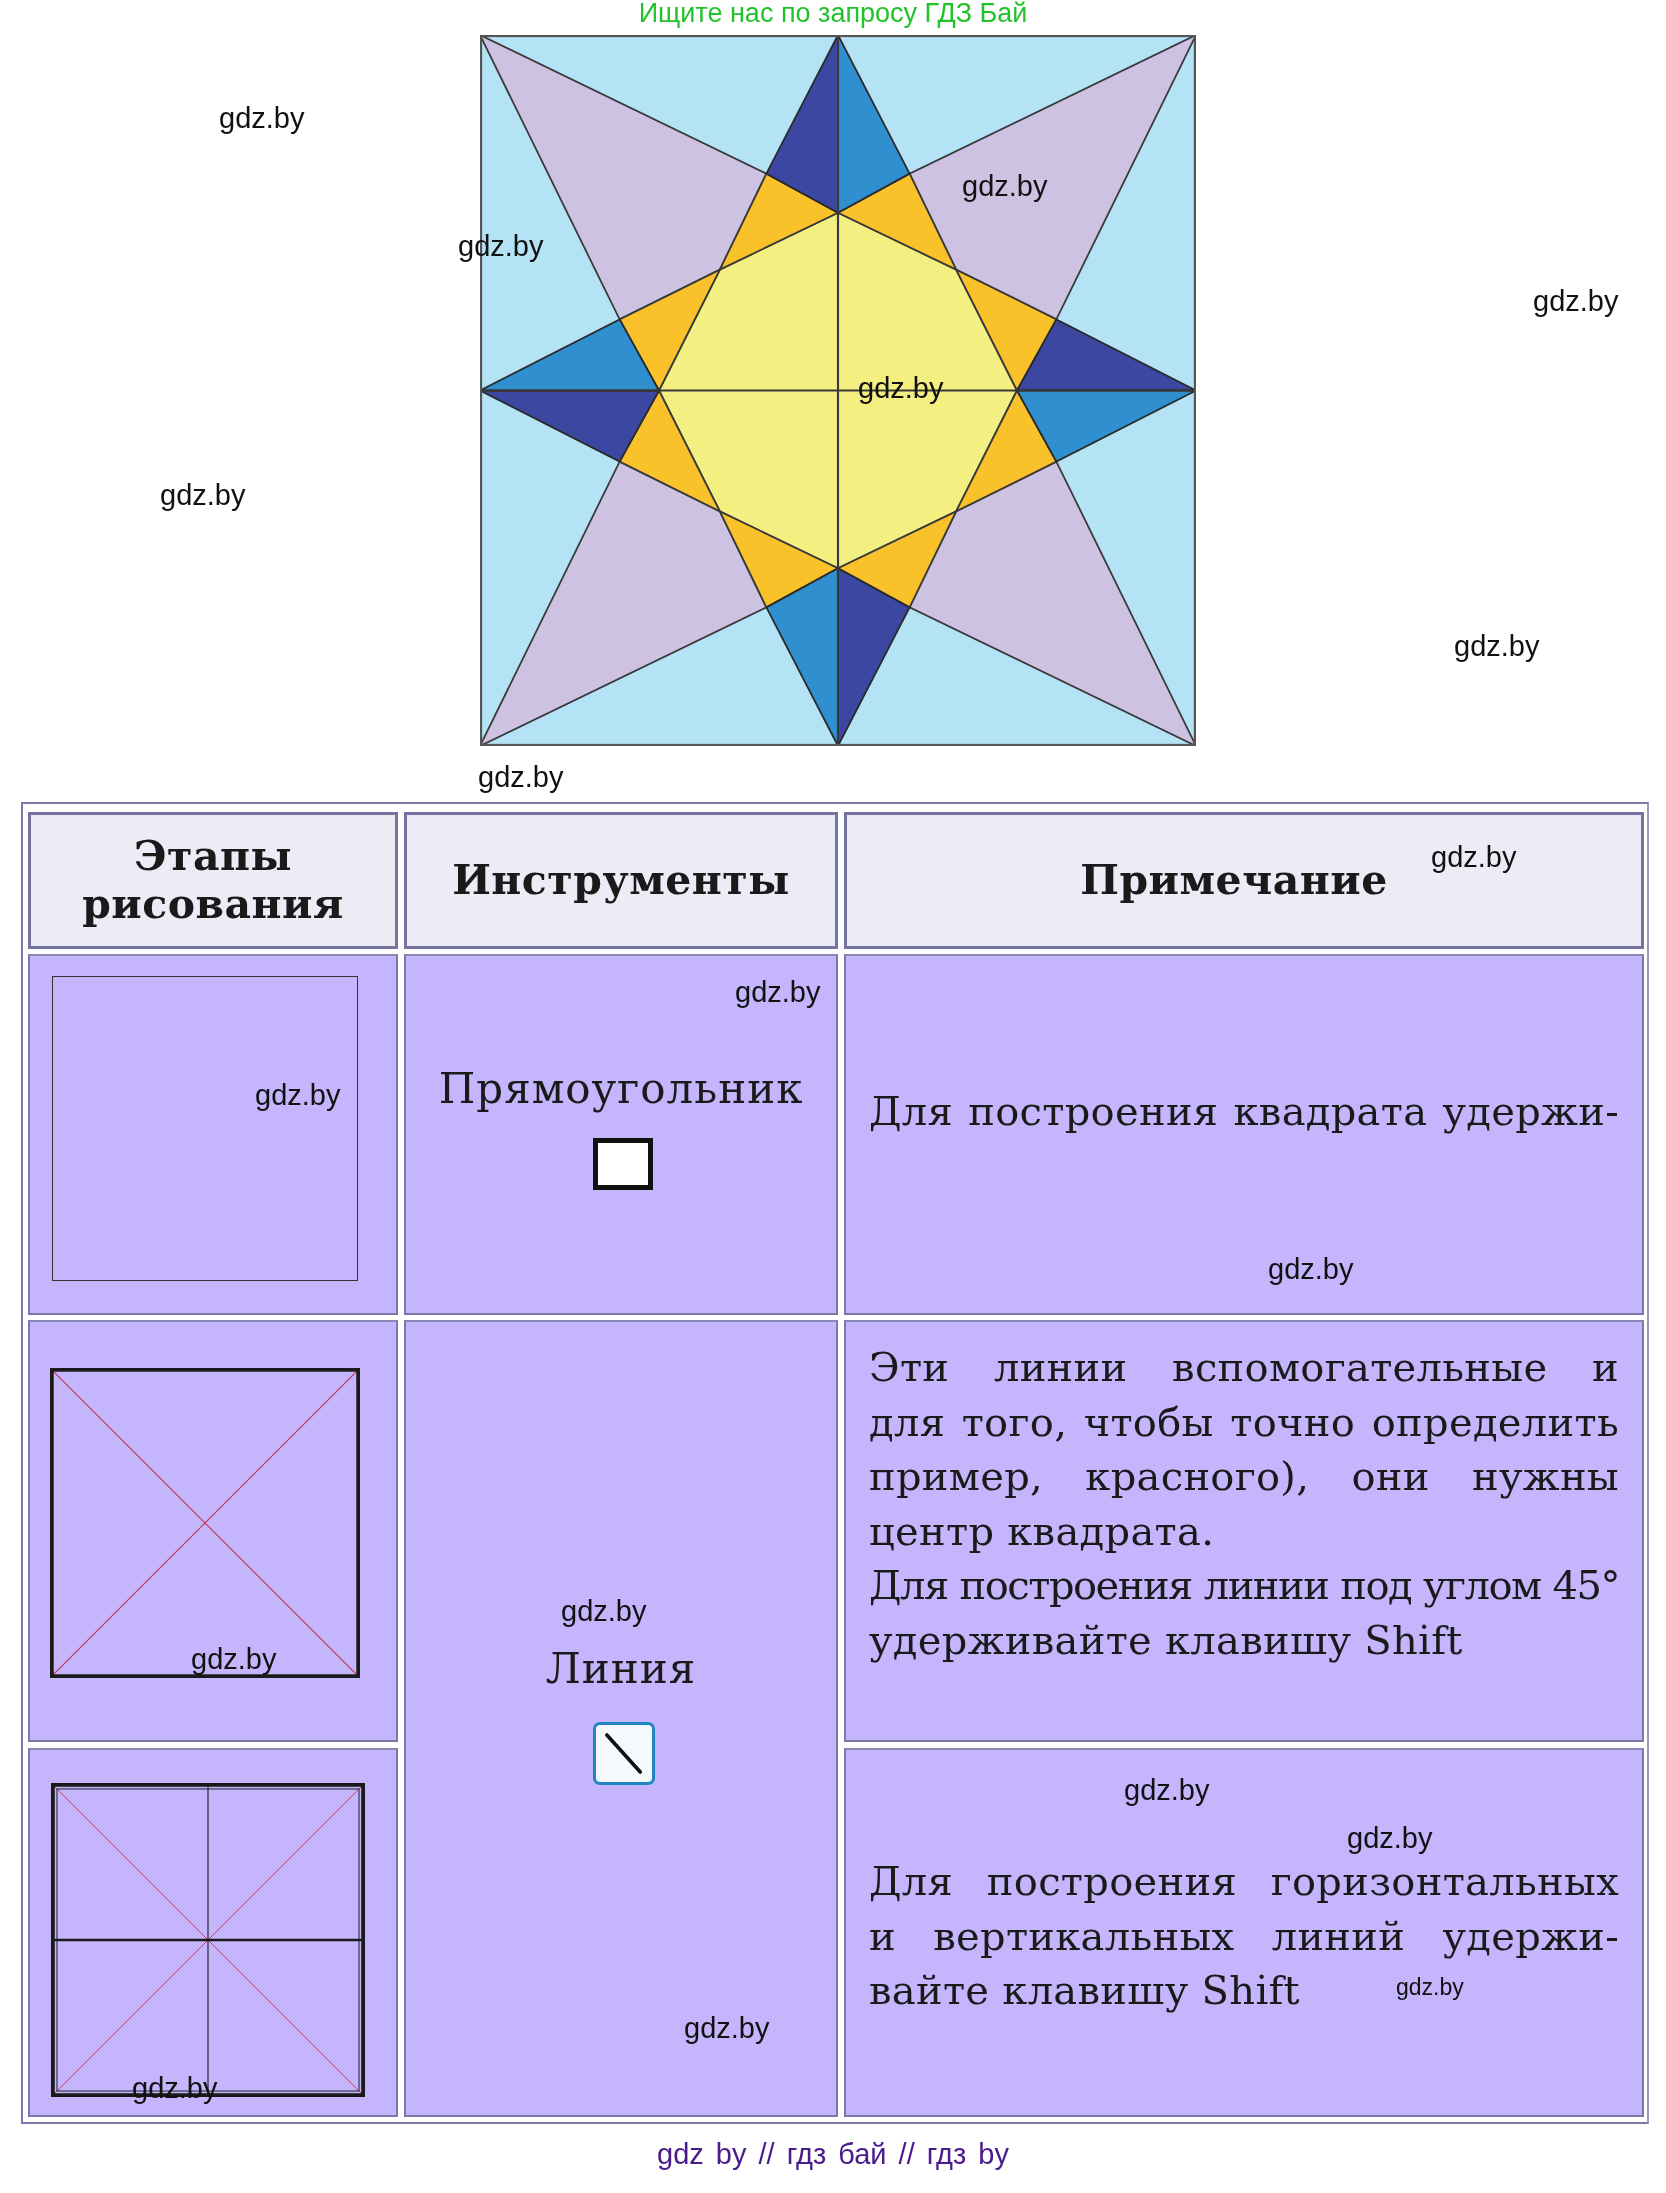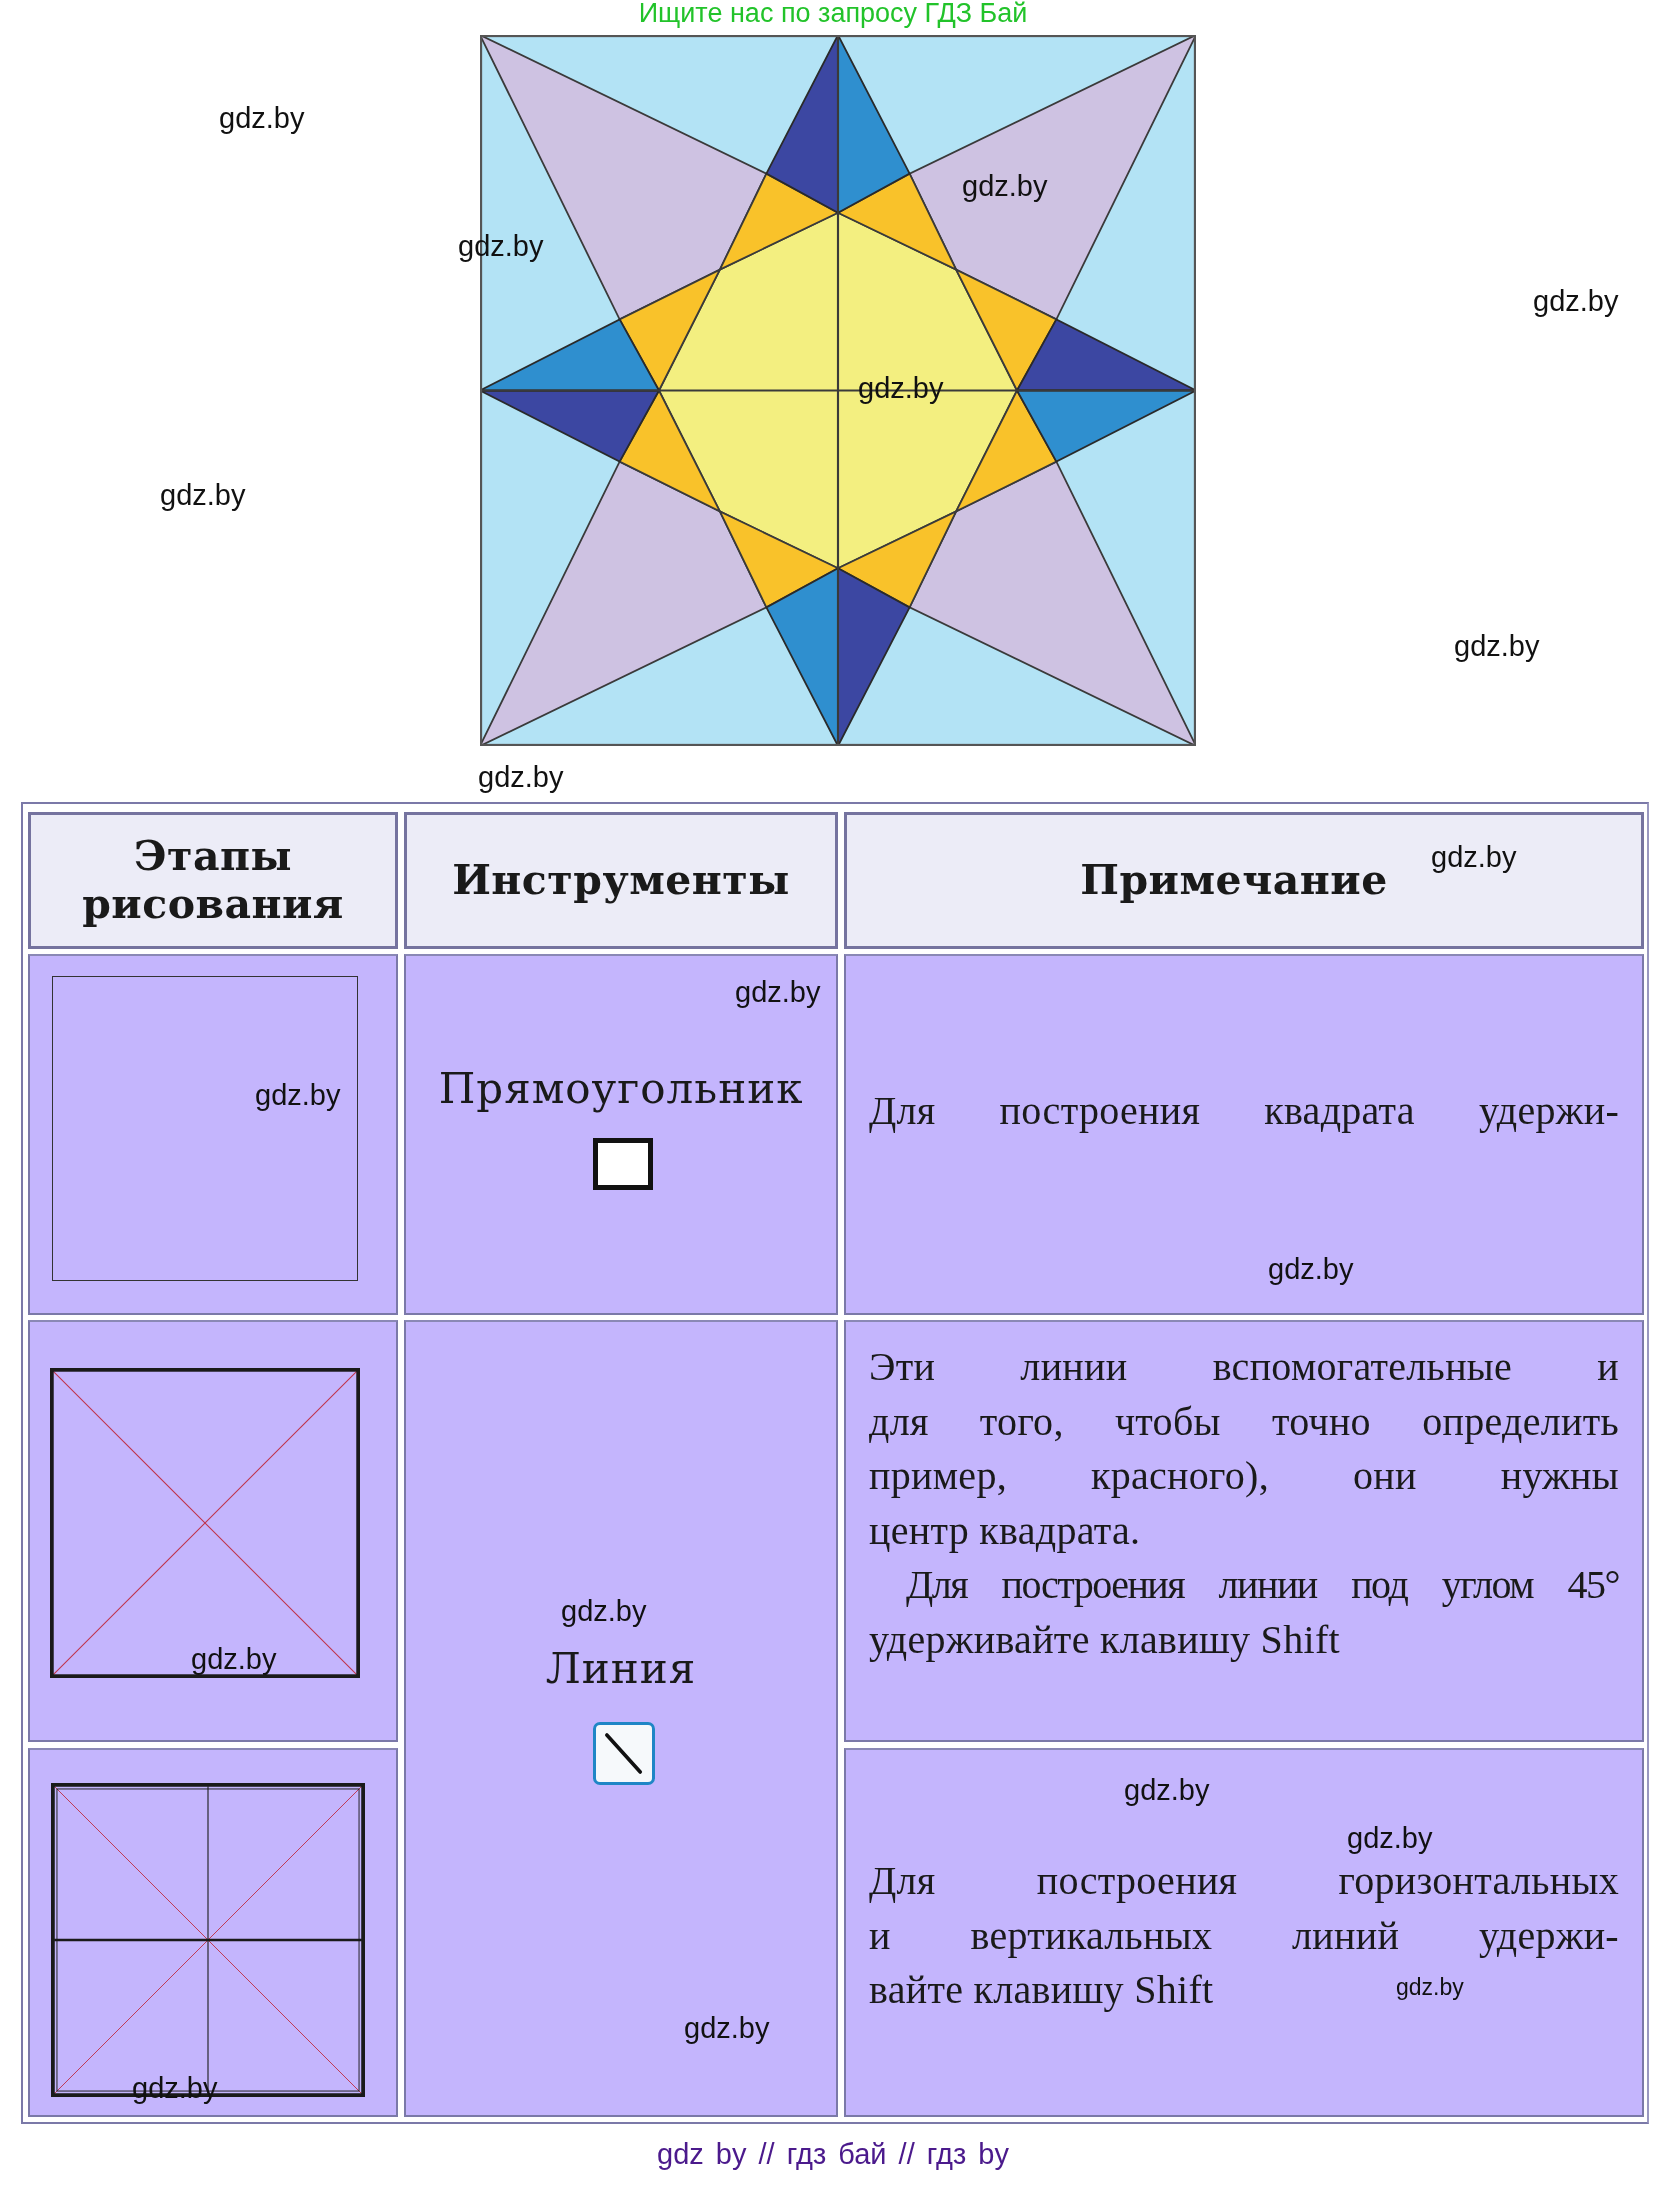--- a/index.html
+++ b/index.html
@@ -9,23 +9,23 @@
   .wm.small { font-size:23px; }
   .star { position:absolute; left:480px; top:35px; width:716px; height:711px; }
   .star svg { display:block; width:100%; height:100%; }
 
   .tbl { position:absolute; left:21px; top:802px; width:1628px; height:1322px; border:2px solid #7b79a8; border-right-color:#9a98c0; box-sizing:border-box; }
   .cell { position:absolute; box-sizing:border-box; border:2px solid #7b79a8; border-top-color:#8a88b5; background:#c4b5fd; }
   .cell.head { background:#ececf7; border:3px solid #75739f; }
   .head-text { position:absolute; left:0; right:0; text-align:center; font-weight:bold; font-size:41px; line-height:50px; font-family:"DejaVu Serif", serif; letter-spacing:0.5px; }
   .tool-label { position:absolute; left:0; right:0; text-align:center; font-size:42px; font-family:"DejaVu Serif", serif; line-height:1; letter-spacing:1px; }
   .note { position:absolute; left:23px; right:23px; font-size:40px; line-height:54.5px; font-family:"DejaVu Serif", serif; text-align:justify; letter-spacing:0.3px; }
-  .note .ln { display:block; text-align:justify; text-align-last:justify; white-space:nowrap;font-family:Liberation Serif, serif; }
+  .note .ln { display:block; text-align:justify; text-align-last:justify; white-space:nowrap; }
   .note .ln.last { text-align-last:left; }
-  .note .ln.tight { letter-spacing:-1.5px;margin-left:37px; }
+  .note .ln.tight { letter-spacing:-1.5px; }
   .rect-icon { position:absolute; width:60px; height:52px; border:5px solid #111; box-sizing:border-box; background:#fff; }
   .line-icon { position:absolute; width:62px; height:63px; border:3px solid #1f86c6; border-radius:7px; box-sizing:border-box; background:#f6f9fb; }
   .line-icon svg { position:absolute; left:0; top:0; width:100%; height:100%; }
   .stage-img { position:absolute; }
   .footer { position:absolute; left:0; width:1666px; top:2138px; text-align:center; font-family:"Liberation Sans", sans-serif; font-size:29px; color:#4b1a8c; word-spacing:4px; }
 </style>
 </head>
 <body>
 
 <div class="banner">Ищите нас по запросу ГДЗ Бай</div>

